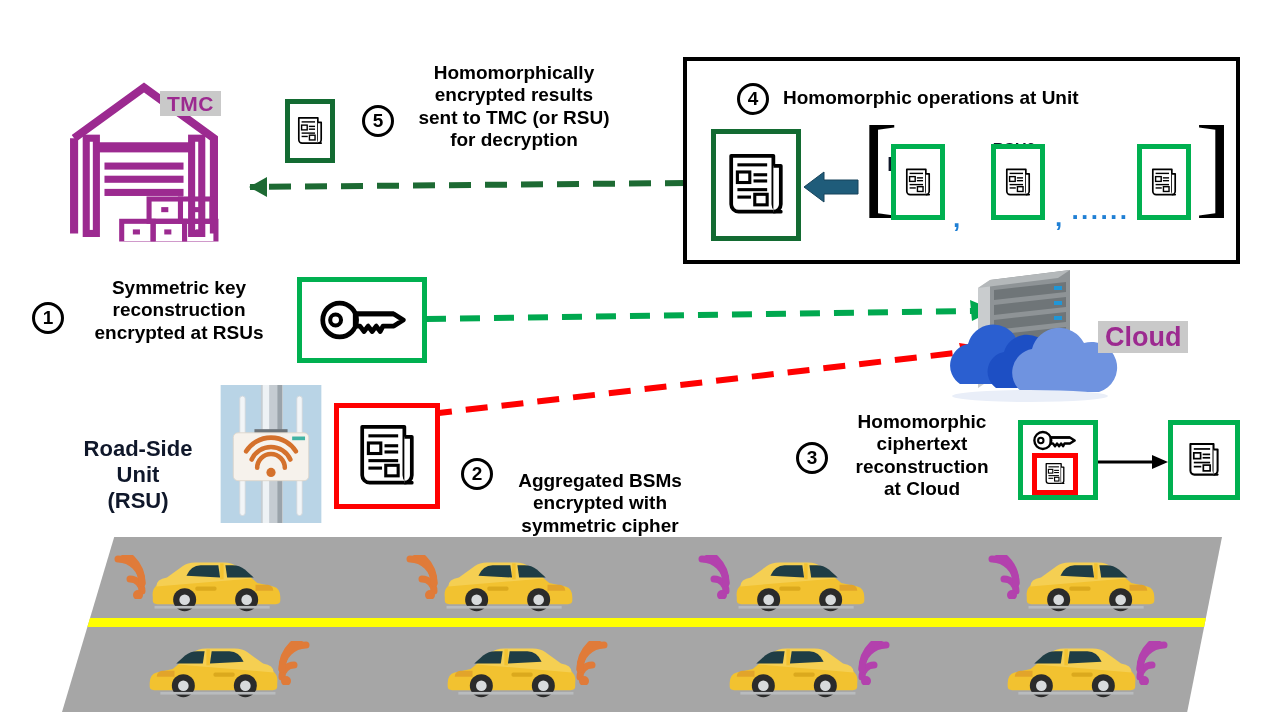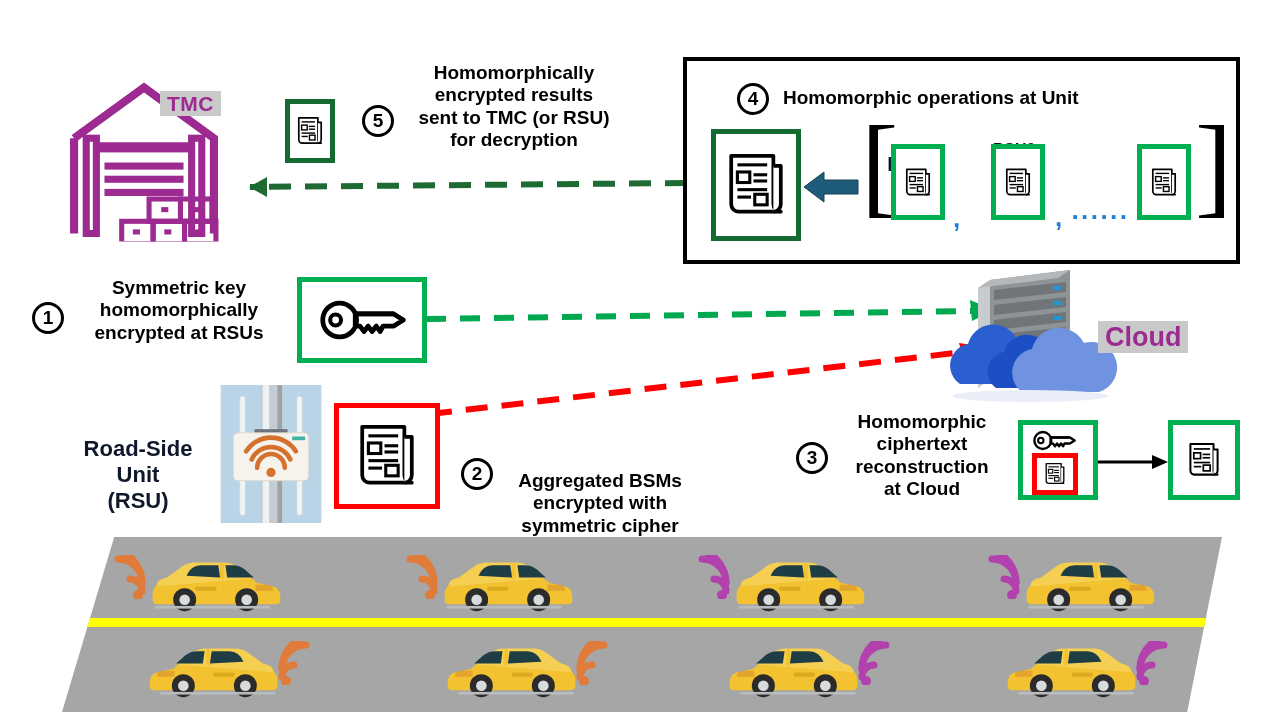--- a/index.html
+++ b/index.html
@@ -315,21 +315,21 @@
       <svg width="28" height="37" viewBox="0 0 100 110">
         <use href="#sym-doc"></use>
       </svg>
     </div>
 
     <div class="abs bracket" style="left:508px; top:48px;">]</div>
   </div>
 
   <div class="abs step" style="left:32px; top:302px;">1</div>
   <div class="abs label" style="left:74px; top:277px; width:210px; font-size:19px;">Symmetric key
-homomorphically
+reconstruction
 encrypted at RSUs</div>
 
   <div class="abs box box-green" style="left:297px; top:277px; width:130px; height:86px;">
     <svg width="88" height="42" viewBox="0 0 130 62">
       <use href="#sym-key"></use>
     </svg>
   </div>
 
   <svg class="abs" style="left:424px; top:295px;" width="580" height="46">
     <line x1="2" y1="24" x2="548" y2="16" stroke="#00a84f" stroke-width="6" stroke-dasharray="20,14"></line>

